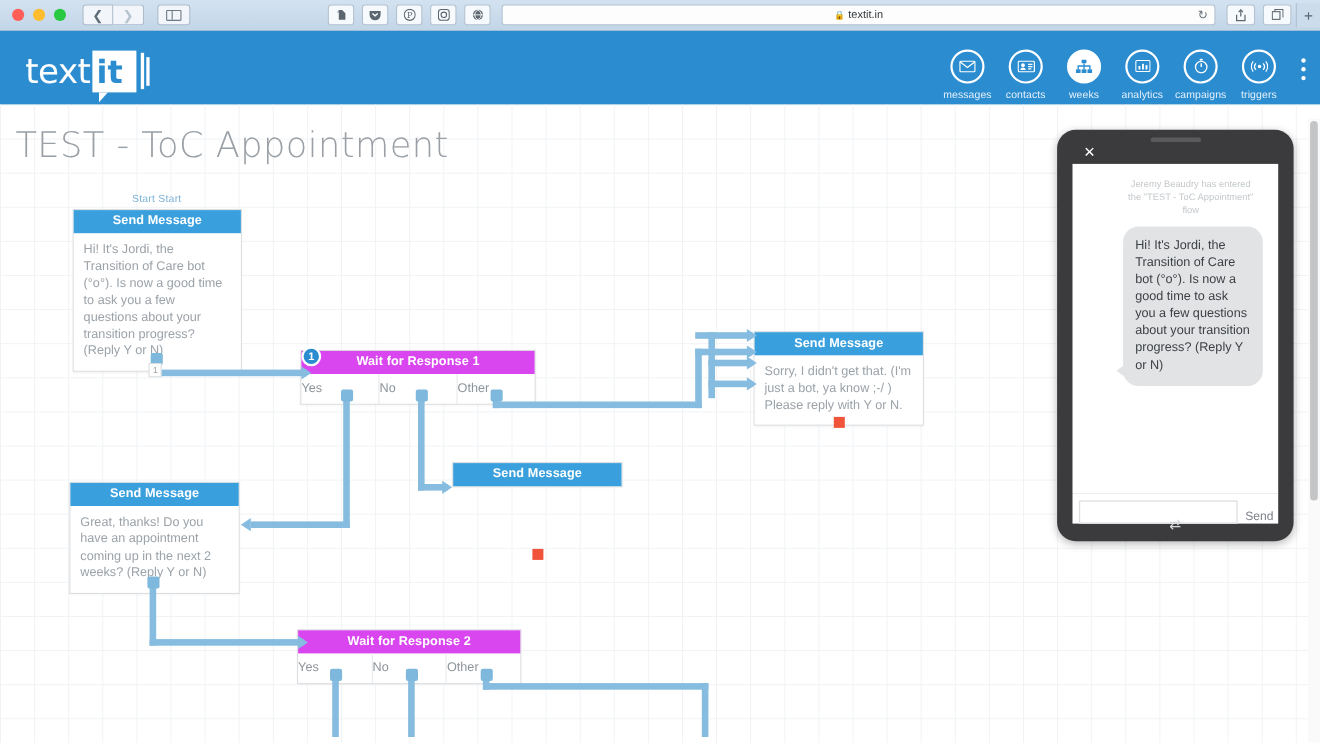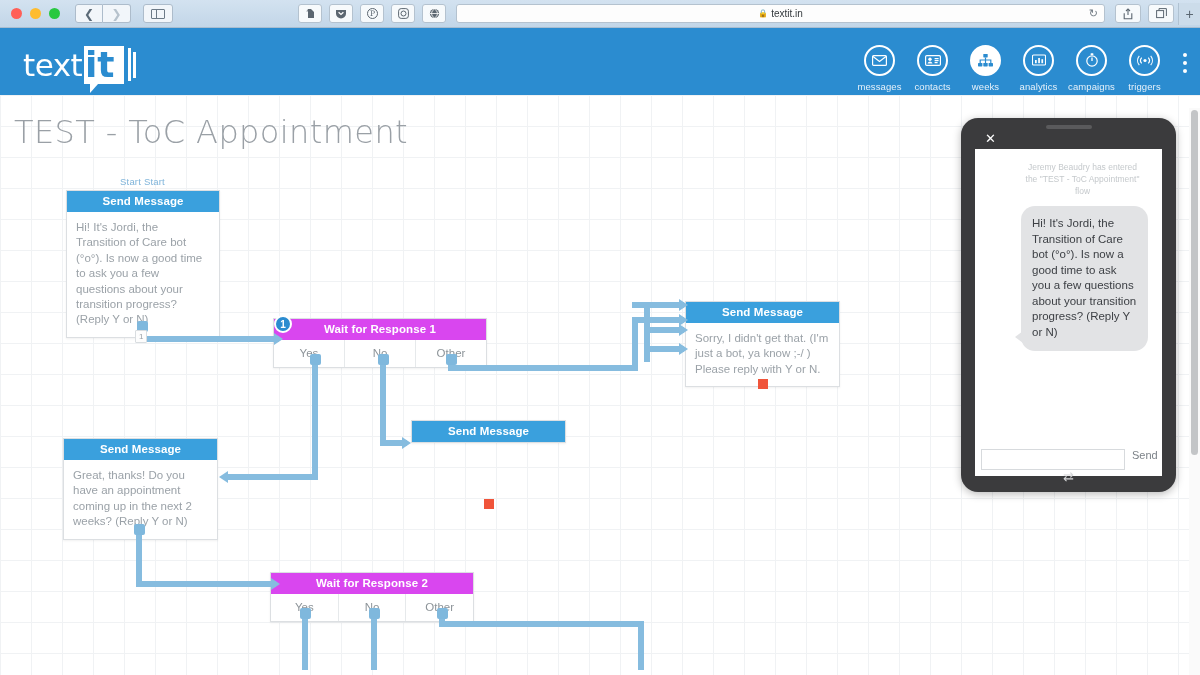--- a/index.html
+++ b/index.html
@@ -72,21 +72,21 @@
   }
   .logo{ margin-left:23px; display:flex; align-items:flex-start; height:44px;}
   .logo-text{
     color:#fff; font-size:31px; letter-spacing:-0.5px; line-height:38px;
     font-family:"DejaVu Sans", sans-serif; font-weight:400;
   }
   .logo-bubble{
     background:#fff; width:40px;height:38px; margin-left:2px; position:relative;
     display:flex;align-items:center;justify-content:center;
   }
-  .logo-bubble span{ color:#2b8cd0;font-size:36px;line-height:34px;font-weight:700;
+  .logo-bubble span{ color:#2b8cd0;font-size:29px;line-height:34px;font-weight:700;
     font-family:"DejaVu Sans", sans-serif; margin-left:-9px;}
   .logo-bubble:after{
     content:""; position:absolute; left:6px; top:38px;
     border-left:8px solid #fff; border-bottom:9px solid transparent;
   }
   .logo-bars{ display:flex; gap:2px; margin-left:4px; margin-top:2px;}
   .logo-bars i{ display:block; width:3px; background:#fff;}
   .logo-bars i:nth-child(1){height:33px;}
   .logo-bars i:nth-child(2){height:26px; margin-top:4px;}
 
@@ -128,21 +128,21 @@
   }
   .node-head.rules{ background:#d946ef; }
   .node-body{
     padding:8px 9px 9px; color:#9ba2a8; font-size:11.5px; line-height:15.4px;
   }
   .flow-start-label{
     position:absolute; font-size:9.5px; color:#7fb4da; letter-spacing:.2px;
   }
   .rule-cols{ display:flex; }
   .rule-col{
-    flex:1; text-align:center; font-size:11.5px; color:#8d9499;
+    flex:1; font-size:11.5px; color:#8d9499;
     padding:7px 0 8px; border-right:1px solid #e6e9eb;
   }
   .rule-col:last-child{ border-right:none; }
   .badge{
     position:absolute; width:18px;height:18px;border-radius:50%;
     background:#2b8cd0; color:#fff; font-size:10px; font-weight:700;
     display:flex;align-items:center;justify-content:center;
     border:2px solid #fff; z-index:6;
   }
   .red-sq{ position:absolute; width:10px;height:10px;background:#f0543a; }
@@ -187,21 +187,21 @@
     font-size:11.5px; line-height:15.5px; padding:10px 11px 11px;
     border-radius:14px; position:relative;
   }
   .bubble:after{
     content:""; position:absolute; left:-6px; bottom:8px;
     border-right:8px solid #e2e3e5; border-top:6px solid transparent;
     border-bottom:6px solid transparent;
   }
   .phone-input-row{
     position:absolute; left:14px; top:331px; width:187px; height:27px;
-    background:#fff; display:flex; align-items:flex-start; padding:0 6px;
+    background:#fff; display:flex; align-items:flex-end; padding:0 6px;
   }
   .phone-input{
     flex:1; height:21px; border:1px solid #d7dadd; background:#fff;
     font-size:10px; padding:0 5px; outline:none; color:#333;
     font-family:"Liberation Sans", sans-serif;
   }
   .phone-send{ font-size:11px; color:#7c8288; margin-left:7px; cursor:pointer;}
   .phone-home{
     position:absolute; left:50%; transform:translateX(-50%); bottom:8px;
     color:#d6d7d9; font-size:13px; cursor:pointer;

